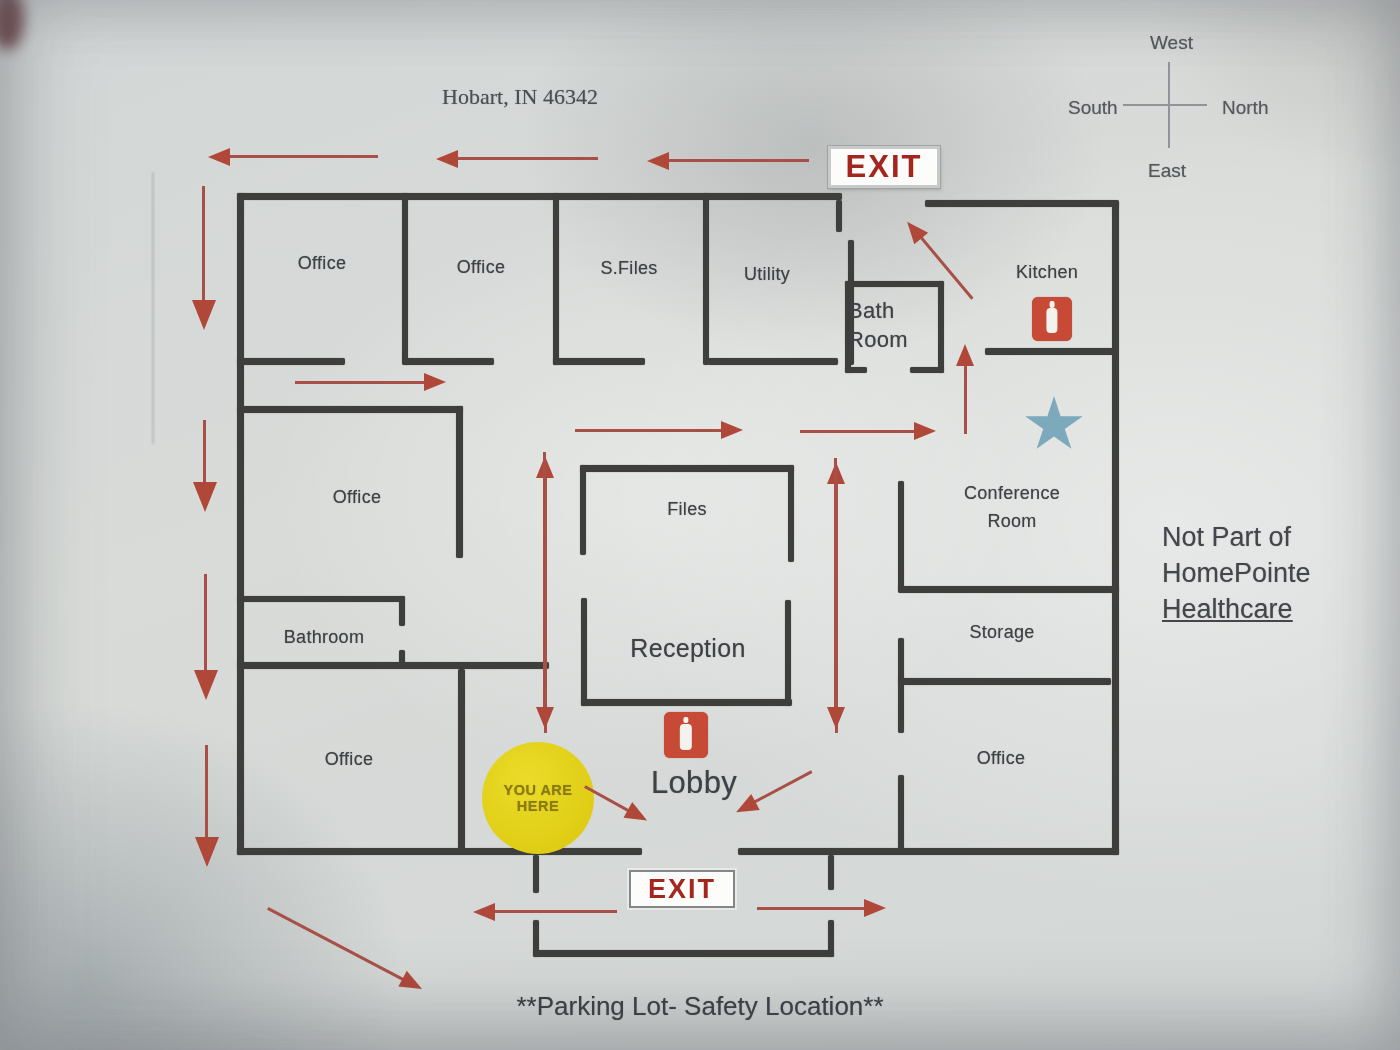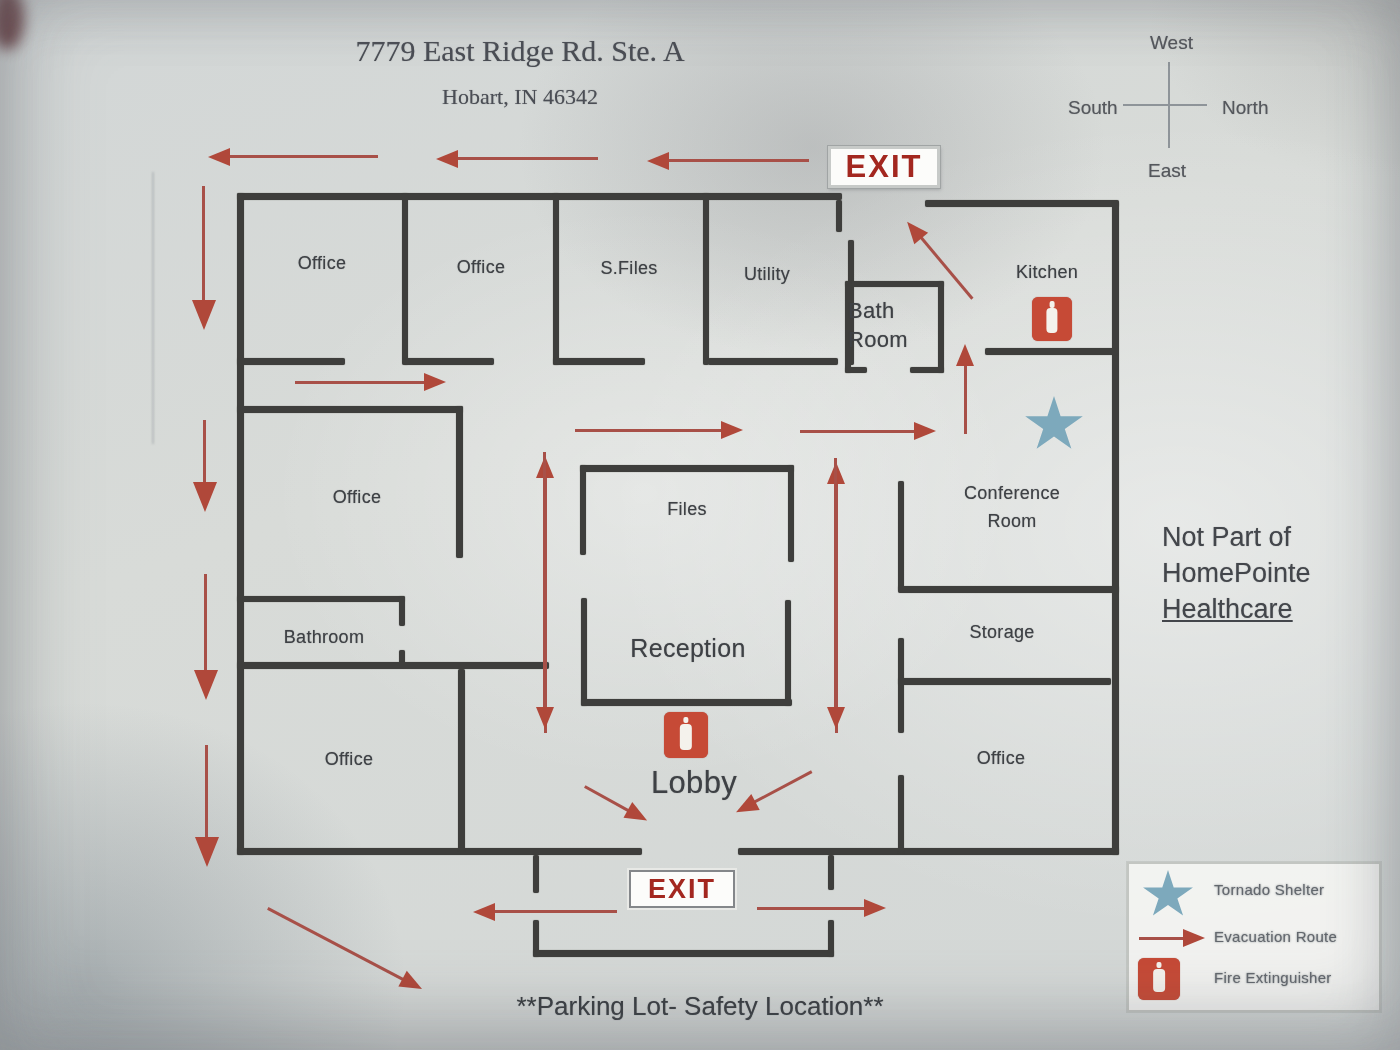--- a/index.html
+++ b/index.html
@@ -53,21 +53,20 @@
     text-shadow:0 0 2px rgba(100,105,110,.85);white-space:nowrap;}
 </style>
 </head>
 <body>
 
 <div class="photo">
   <div class="crease"></div>
 
   <div class="map">
 
-    <div class="note serif" style="left:280px;top:34px;width:480px;text-align:center;font-size:30px;color:#4b4e55;">7779 East Ridge Rd. Ste. A</div>
     <div class="note serif" style="left:280px;top:84px;width:480px;text-align:center;font-size:22px;color:#4b4e55;">Hobart, IN 46342</div>
 
     <div class="compass-line" style="left:1123px;top:104px;width:84px;height:2px;"></div>
     <div class="compass-line" style="left:1168px;top:62px;width:2px;height:86px;"></div>
     <div class="compass-label" style="left:1150px;top:32px;">West</div>
     <div class="compass-label" style="left:1068px;top:97px;">South</div>
     <div class="compass-label" style="left:1222px;top:97px;">North</div>
     <div class="compass-label" style="left:1148px;top:160px;">East</div>
 
     <div class="exit-sign exit-top" style="left:828px;top:146px;width:106px;height:36px;">EXIT</div>
@@ -146,20 +145,24 @@
     <div class="rlabel" style="left:942px;top:622px;width:120px;">Storage</div>
     <div class="rlabel" style="left:289px;top:749px;width:120px;">Office</div>
     <div class="rlabel" style="left:634px;top:765px;width:120px;font-size:31px;">Lobby</div>
     <div class="rlabel" style="left:941px;top:748px;width:120px;">Office</div>
 
     <div class="star" style="left:1024px;top:396px;width:60px;height:58px;"></div>
 
     <div class="ext" style="left:1032px;top:297px;width:40px;height:44px;"></div>
     <div class="ext" style="left:664px;top:712px;width:44px;height:46px;"></div>
 
+    <div class="yah">
+      <span>YOU ARE</span>
+      <span>HERE</span>
+    </div>
 
     <div class="arrow" style="left:378px;top:157px;width:154px;transform:rotate(180deg);">
         <i class="shaft"></i>
         <i class="head"></i>
       </div>
     <div class="arrow" style="left:598px;top:159px;width:146px;transform:rotate(180deg);">
         <i class="shaft"></i>
         <i class="head"></i>
       </div>
     <div class="arrow" style="left:809px;top:161px;width:146px;transform:rotate(180deg);">
@@ -240,29 +243,18 @@
       </div>
 
     <div class="note" style="left:1162px;top:519px;font-size:27px;line-height:36px;color:#43464b;">
       <span style="display:block;">Not Part of</span>
       <span style="display:block;text-align:center;">HomePointe</span>
       <span style="display:block;text-decoration:underline;">Healthcare</span>
     </div>
 
     <div class="note" style="left:420px;top:991px;width:560px;text-align:center;font-size:26px;color:#393d41;">**Parking Lot- Safety Location**</div>
 
-    <div class="legend">
-      <div class="star" style="left:13px;top:6px;width:52px;height:50px;"></div>
-      <div class="ltext" style="top:17px;">Tornado Shelter</div>
-      <div class="arrow" style="left:10px;top:74px;width:50px;">
-          <i class="shaft"></i>
-          <i class="head"></i>
-        </div>
-      <div class="ltext" style="top:64px;">Evacuation Route</div>
-      <div class="ext" style="left:9px;top:94px;width:42px;height:42px;"></div>
-      <div class="ltext" style="top:105px;">Fire Extinguisher</div>
-    </div>
 
   </div>
 
   <div class="corner-blob"></div>
   <div class="vignette"></div>
 </div>
 
 </body></html>

